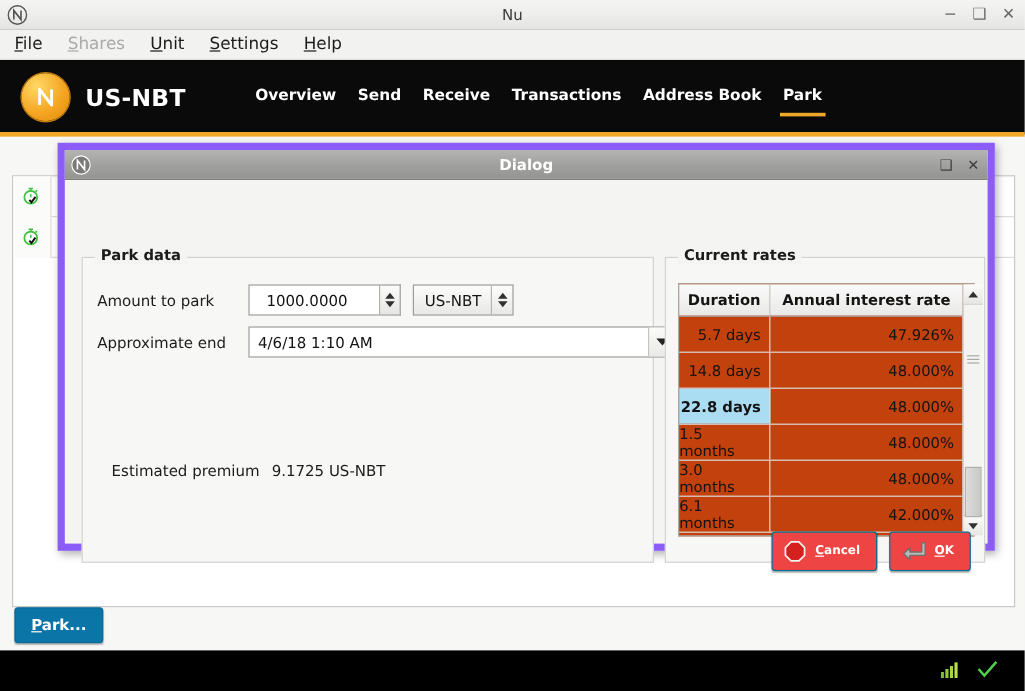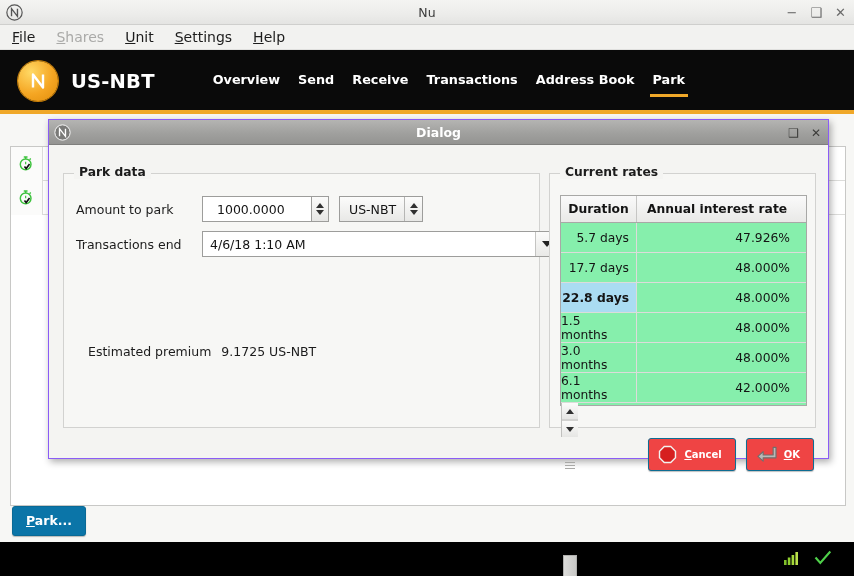--- a/index.html
+++ b/index.html
@@ -119,21 +119,21 @@
   .statusbar {
     position: absolute; left: 0; top: 542px; width: 854px; height: 34px;
     background: #000000; display: flex; align-items: center;
     justify-content: flex-end; padding-right: 22px; gap: 14px;
   }
 
   
   .dialog {
     position: absolute; left: 48px; top: 119px; width: 781px; height: 340px;
     background: #f4f4f2;
-    border: 1px solid #8b5cf6;
+    border: 6px solid #8b5cf6;
     box-shadow: 2px 3px 7px rgba(0,0,0,.32);
   }
   .dlg-titlebar {
     height: 25px; width: 100%;
     background: linear-gradient(to bottom, #b4b4b2 0%, #a0a09e 55%, #949492 100%);
     display: flex; align-items: center; position: relative;
     border-bottom: 1px solid #7f7f7d;
   }
   .dlg-icon {
     width: 21px; height: 21px; margin-left: 3px;
@@ -145,21 +145,21 @@
   }
   .dlg-btns {
     position: absolute; right: 7px; top: 0; height: 25px;
     display: flex; align-items: center; gap: 12px; z-index: 3;
     font-size: 12px; color: #3c3c3a;
   }
   .dlg-body { position: relative; width: 100%; height: 314px; }
 
   
   .groupbox {
-    position: absolute; border: 1px solid #d2d2d0; background: #f7f7f5;
+    position: absolute; border: 1px solid #d2d2d0; background: #f7f7f5; margin-top: 36px;
   }
   .groupbox > .gb-title {
     position: absolute; top: -9px; left: 10px; background: #f4f4f2;
     padding: 0 5px; font-size: 12.3px; font-weight: bold; color: #1c1c1c;
   }
   #gb-park { left: 14px; top: 28px; width: 477px; height: 255px; }
   #gb-rates { left: 500px; top: 28px; width: 267px; height: 255px; }
 
   
   .frow {
@@ -216,21 +216,21 @@
   .iconbtn {
     width: 31px; height: 30px; background: #0f7fae;
     border: 1px solid #0c6d96; border-radius: 2px;
     display: flex; align-items: center; justify-content: center;
     box-shadow: 0 1px 1px rgba(0,0,0,.2);
   }
 
   
   .rt-wrap {
     position: absolute; left: 10px; top: 21px; width: 247px; height: 211px;
-    border: 1px solid #a8a8a6; background: #86efac; display: flex; flex-direction: column;
+    border: 1px solid #a8a8a6; background: #c2410c; display: flex;
   }
   .rt-table { flex: 1 1 auto; }
   .rt-head {
     display: flex; height: 27px;
     background: linear-gradient(to bottom,#fafafa,#e9e9e7);
     border-bottom: 1px solid #a8a8a6;
   }
   .rt-head .th {
     font-size: 12.3px; font-weight: bold; color: #141414;
     display: flex; align-items: center; justify-content: center;
@@ -412,21 +412,21 @@
           <div class="unit-combo" style="margin-left:10px;">
             <div class="uval">US-NBT</div>
             <div class="uspin">
               <div class="arr-up"></div>
               <div class="arr-dn"></div>
             </div>
           </div>
         </div>
 
         <div class="frow" style="left:12px; top:57px;">
-          <div class="flabel" style="width:126px;">Transactions end</div>
+          <div class="flabel" style="width:126px;">Approximate end</div>
           <div class="datecombo" style="width:356px;">
             <div class="dval">4/6/18 1:10 AM</div>
             <div class="dbtn">
                 <div class="chev"></div>
               </div>
           </div>
         </div>
 
 
         <div class="est-row">
@@ -442,21 +442,21 @@
           <div class="rt-table">
             <div class="rt-head">
               <div class="th col-dur">Duration</div>
               <div class="th col-rate">Annual interest rate</div>
             </div>
             <div class="rt-row">
               <div class="td dur col-dur">5.7 days</div>
               <div class="td col-rate">47.926%</div>
             </div>
             <div class="rt-row">
-              <div class="td dur col-dur">17.7 days</div>
+              <div class="td dur col-dur">14.8 days</div>
               <div class="td col-rate">48.000%</div>
             </div>
             <div class="rt-row sel">
               <div class="td dur col-dur">22.8 days</div>
               <div class="td col-rate">48.000%</div>
             </div>
             <div class="rt-row">
               <div class="td dur col-dur">1.5 months</div>
               <div class="td col-rate">48.000%</div>
             </div>

